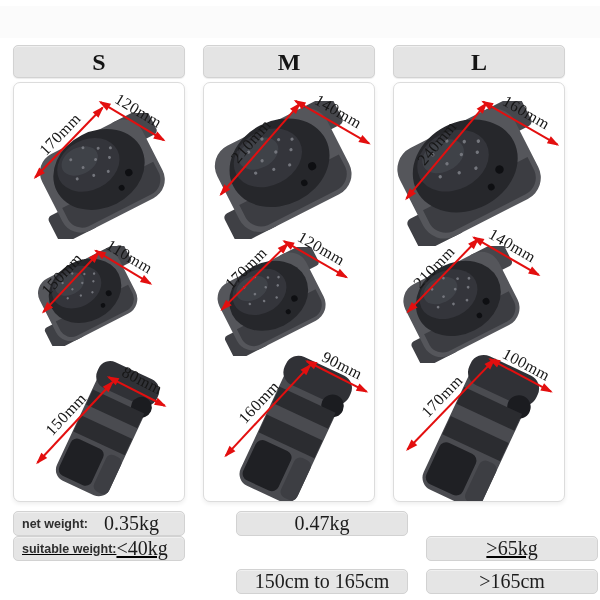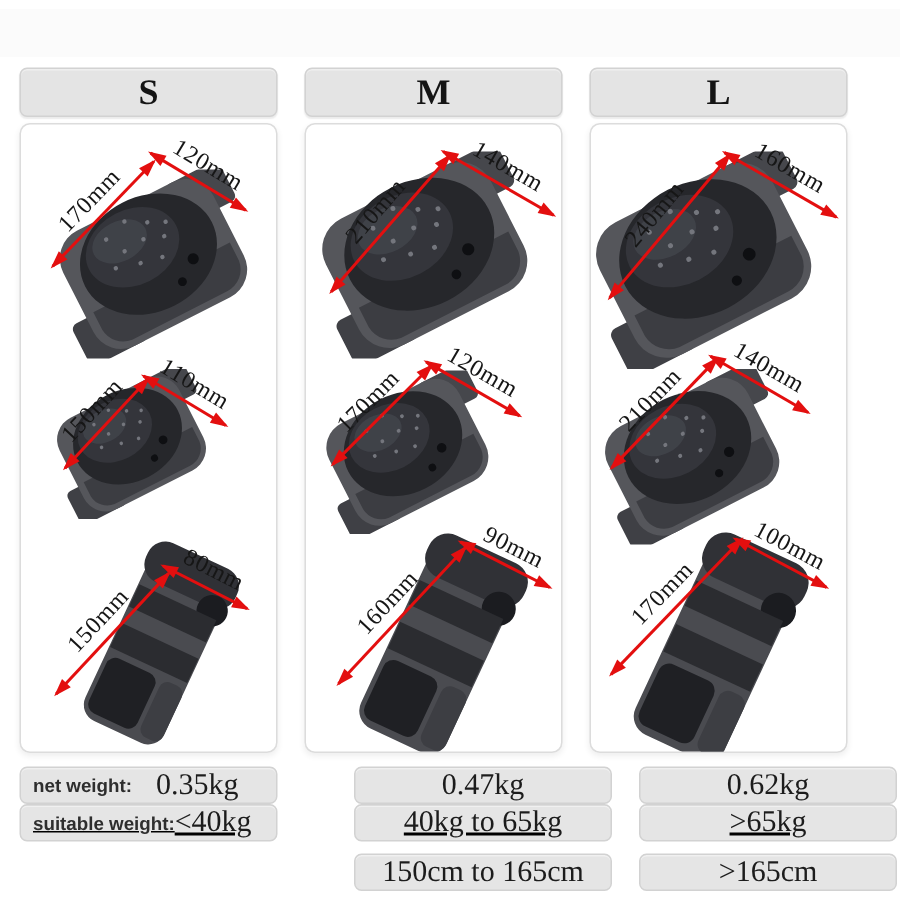--- a/index.html
+++ b/index.html
@@ -191,23 +191,20 @@
         <div class="dim-arrow"></div>
       </div>
       <div class="dim" style="left:137px;top:285px;width:67px;transform:translate(-50%,-50%) rotate(27deg);">
         <span class="dim-label">90mm</span>
         <div class="dim-arrow"></div>
       </div>
     </div>
     <div class="tbox trow1 center">
       <span class="tvalue">0.47kg</span>
     </div>
-    <div class="tbox trow2 center">
-      <span class="tvalue">40kg to 65kg</span>
-    </div>
     <div class="tbox trow3 center">
       <span class="tvalue">150cm to 165cm</span>
     </div>
   </div>
 
   <div class="column col-l">
     <div class="size-header">
       <span class="size-letter">L</span>
     </div>
     <div class="panel">
@@ -247,23 +244,20 @@
       </div>
       <div class="dim" style="left:50px;top:315px;width:125px;transform:translate(-50%,-50%) rotate(-46deg);">
         <span class="dim-label">170mm</span>
         <div class="dim-arrow"></div>
       </div>
       <div class="dim" style="left:131px;top:284px;width:69px;transform:translate(-50%,-50%) rotate(28deg);">
         <span class="dim-label">100mm</span>
         <div class="dim-arrow"></div>
       </div>
     </div>
-    <div class="tbox trow1 center">
-      <span class="tvalue">0.62kg</span>
-    </div>
     <div class="tbox trow2 center">
       <span class="tvalue">&gt;65kg</span>
     </div>
     <div class="tbox trow3 center">
       <span class="tvalue">&gt;165cm</span>
     </div>
   </div>
 </div>
 
 </body></html>

